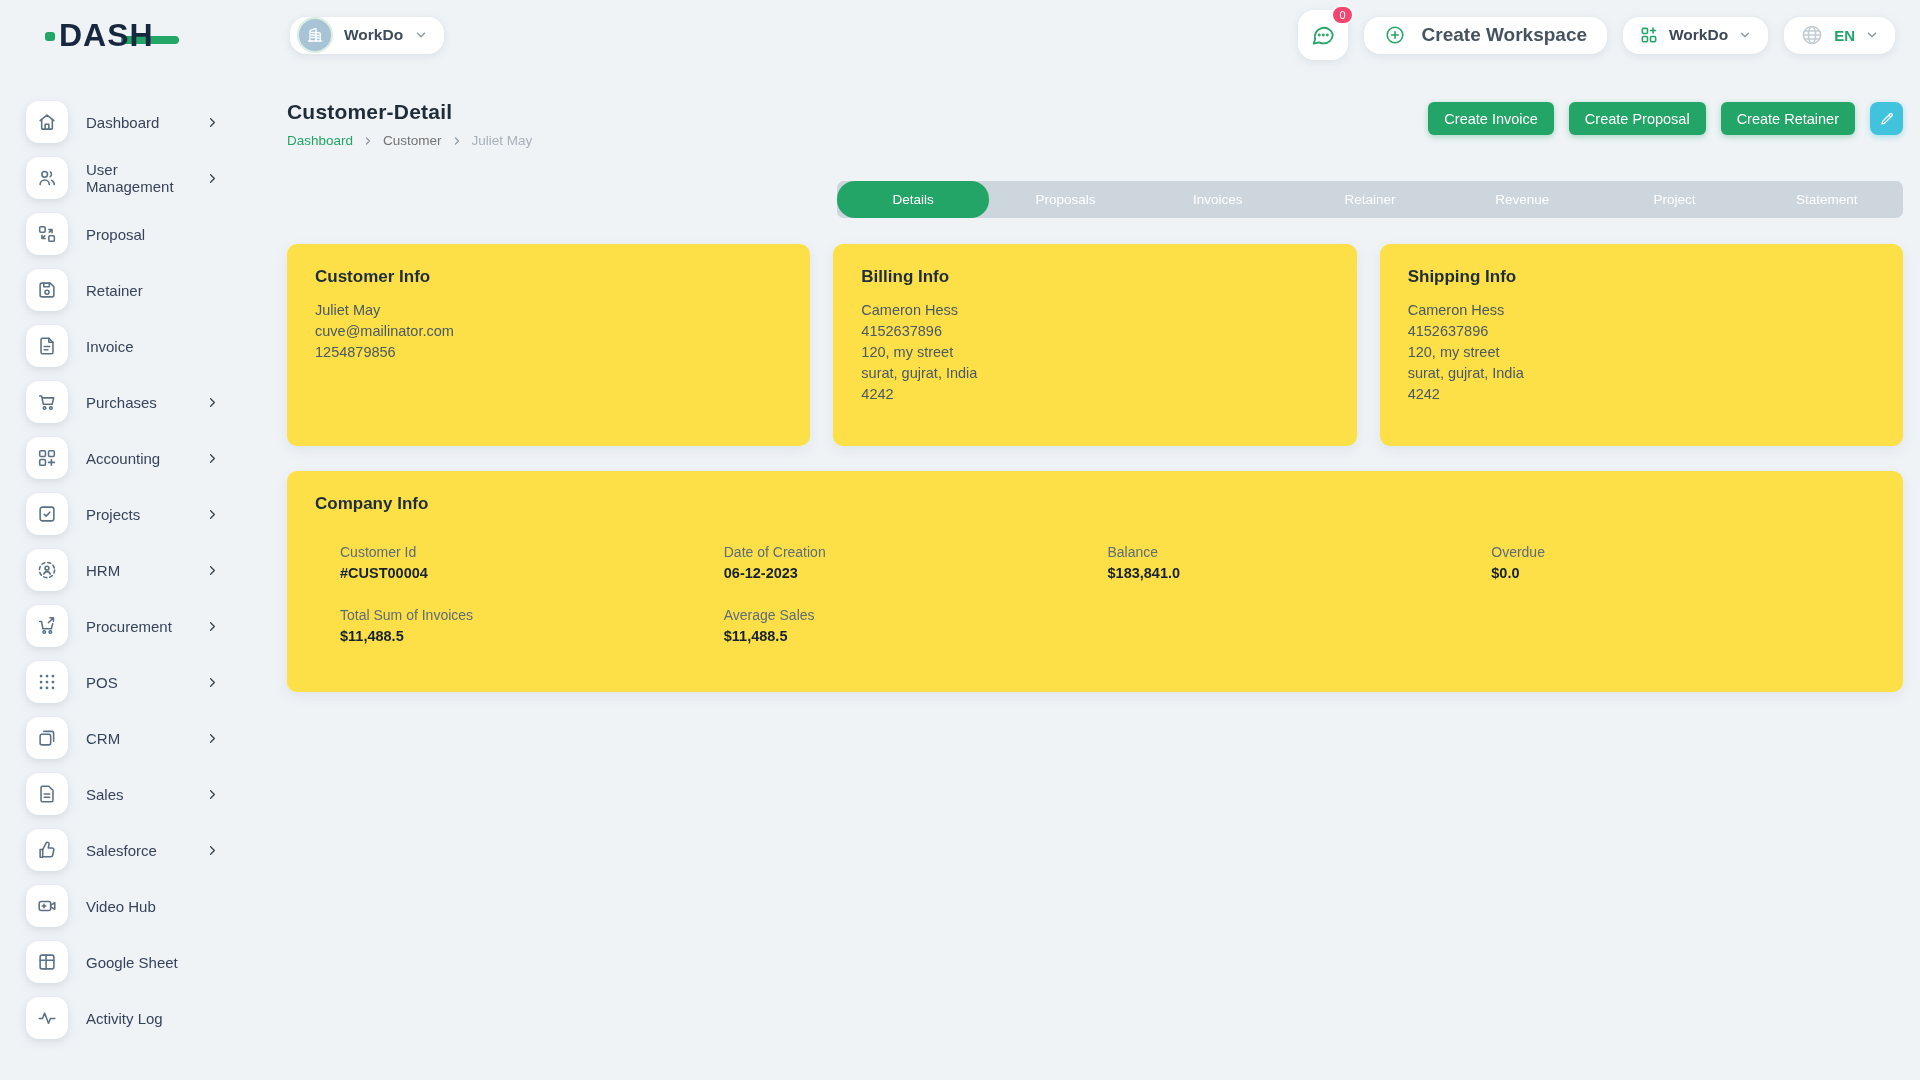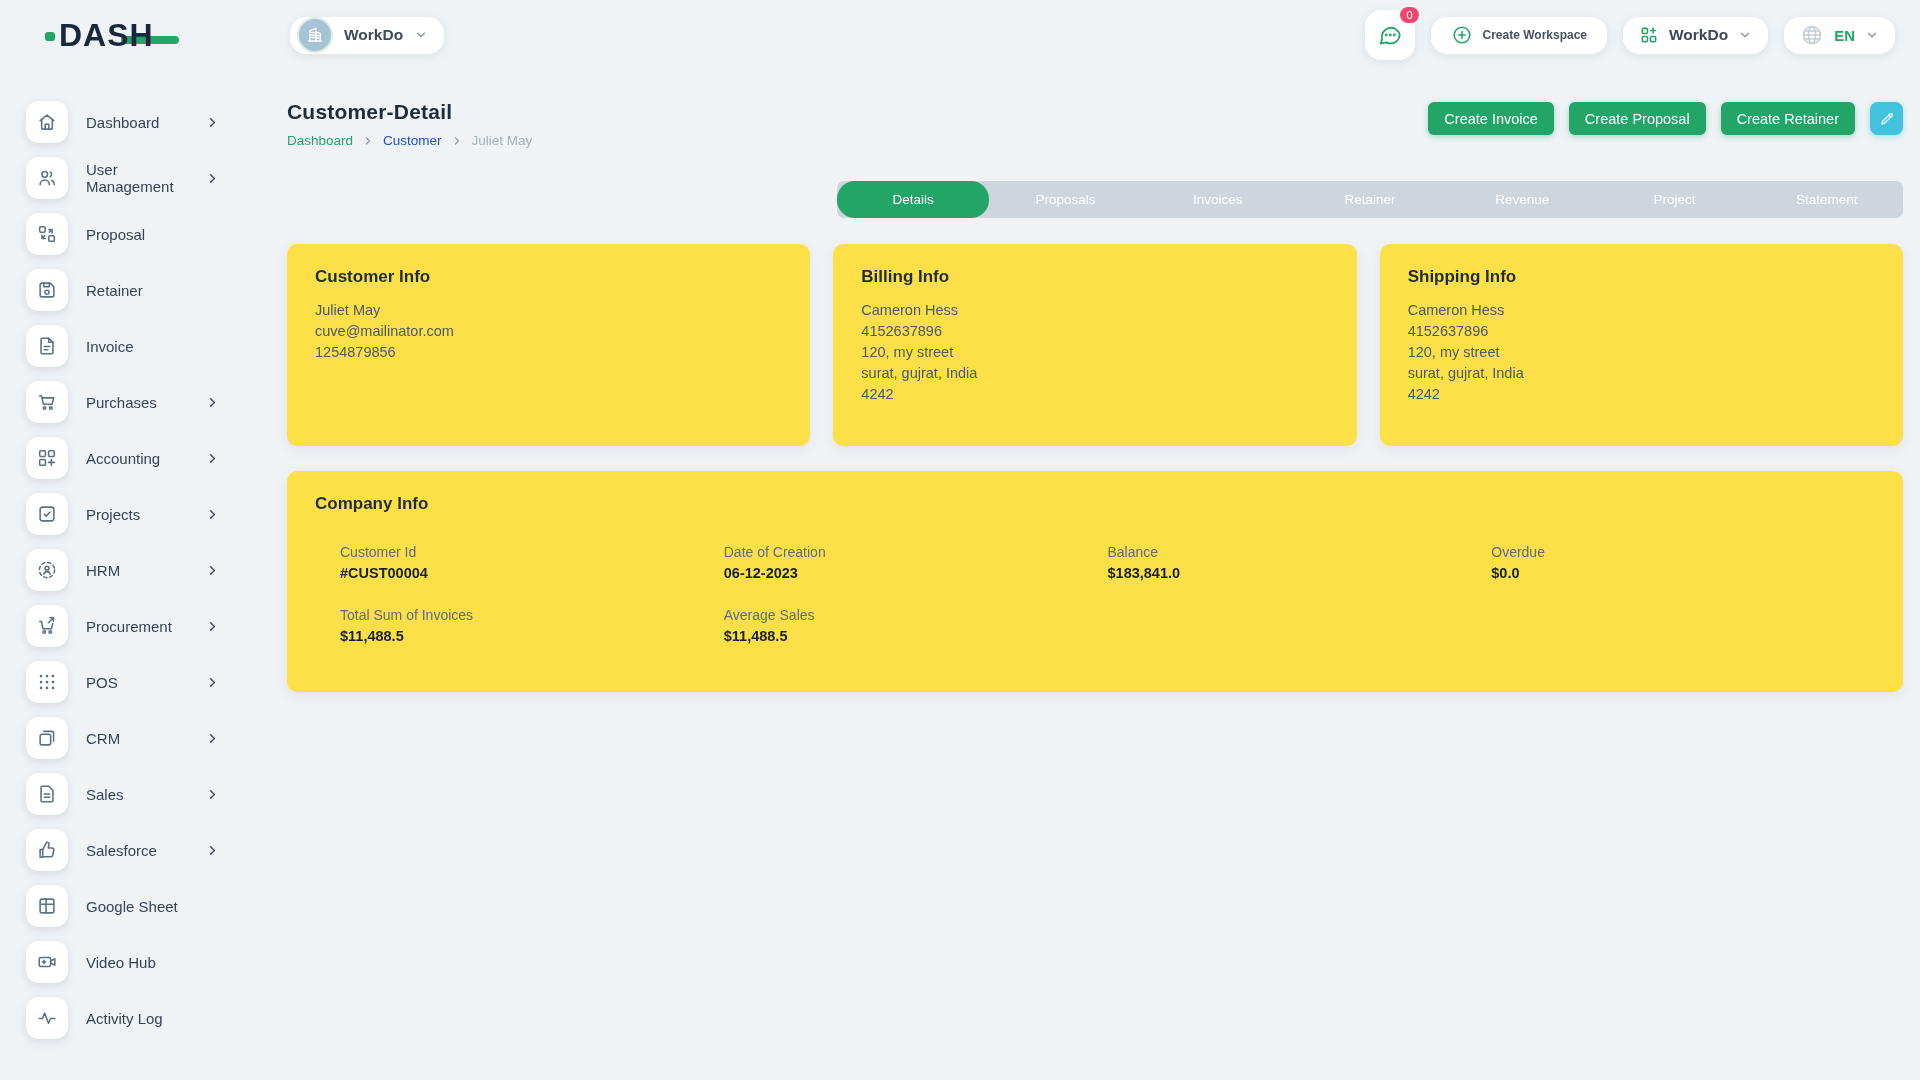--- a/index.html
+++ b/index.html
@@ -25,40 +25,40 @@
   .ws-avatar { width:36px; height:36px; border-radius:50%; background:#a9c3d6; border:2px solid #d8efe2;
     display:flex; align-items:center; justify-content:center; }
   .ws-label { font-size:15.5px; color:#3f4c5a; font-weight:600; }
 
   .header-spacer { flex:1; }
   .hdr-group { display:flex; align-items:center; gap:16px; }
   .chat-btn { width:50px; height:50px; border-radius:16px; justify-content:center; position:relative; cursor:pointer; }
   .chat-badge { position:absolute; top:-5px; right:-6px; min-width:20px; height:20px; border-radius:10px;
     background:var(--pink); color:#fff; font-size:11px; display:flex; align-items:center; justify-content:center;
     padding:0 6px; border:2px solid #fdfdfd; }
-  .cws-pill { padding:0 20px; gap:10px; font-size:12px; color:#45525f; font-weight:600; cursor:pointer;justify-content:space-between; }
+  .cws-pill { padding:0 20px; gap:16px; font-size:19px; color:#45525f; font-weight:600; cursor:pointer;justify-content:space-between; }
   .wd-pill { padding:0 16px; gap:10px; font-size:15.5px; color:#3c4856; font-weight:600; cursor:pointer; }
   .lang-pill { padding:0 16px; gap:10px; font-size:15px; font-weight:700; cursor:pointer; }
   .lang-label { color:var(--green); }
 
   
   .sidebar { position:fixed; left:0; top:70px; width:250px; height:1010px; overflow:hidden; padding:24px 0 0 26px; }
   .side-item { height:56px; display:flex; align-items:center; cursor:pointer; }
   .tile { width:42px; height:42px; border-radius:13px; background:#fff; color:var(--icon);
     box-shadow:0 3px 8px rgba(165,176,190,.35); display:flex; align-items:center; justify-content:center; flex:0 0 auto; }
   .side-label { margin-left:18px; font-size:15px; color:#36445a; }
   .side-chev { margin-left:auto; margin-right:30px; color:#3f4a57; display:flex; }
 
   
   .content { margin-left:250px; padding:30px 17px 0 37px; }
   .page-head { display:flex; justify-content:space-between; align-items:flex-start; }
   .page-title { font-size:21px; font-weight:700; color:var(--ink); letter-spacing:.2px; }
   .breadcrumb { display:flex; align-items:center; gap:9px; margin-top:9px; font-size:13.5px; }
   .bc-link { color:var(--green); cursor:pointer; }
-  .bc-mid { color:#1d4ed8; cursor:pointer; }
+  .bc-mid { color:#737373; cursor:pointer; }
   .bc-cur { color:var(--muted); }
   .bc-sep { color:#8d99a4; display:flex; }
 
   .actions { display:flex; gap:15px; align-items:center; margin-top:2px; }
   .btn { height:33px; border:none; border-radius:6px; background:var(--green); color:#fff;
     font-size:14.5px; font-family:inherit; padding:0 16px; cursor:pointer; box-shadow:0 2px 6px rgba(35,165,103,.35); }
   .btn-edit { width:33px; height:33px; border:none; border-radius:8px; background:var(--cyan); color:#fff;
     display:flex; align-items:center; justify-content:center; cursor:pointer; box-shadow:0 2px 6px rgba(65,195,221,.4); }
 
   .tabs { margin-top:33px; margin-left:auto; width:1066px; height:37px; background:var(--tabbar);
@@ -383,36 +383,36 @@
     <span class="side-chev">
         <svg width="15" height="15" viewBox="0 0 24 24" fill="none" stroke="currentColor" stroke-width="2.2" stroke-linecap="round" stroke-linejoin="round">
           <path d="M9 6l6 6-6 6"></path>
         </svg>
       </span>
   </div>
 
   <div class="side-item">
     <span class="tile">
       <svg width="22" height="22" viewBox="0 0 24 24" fill="none" stroke="currentColor" stroke-width="1.7" stroke-linecap="round" stroke-linejoin="round">
-        <rect x="4.5" y="4.5" width="15" height="15" rx="2"></rect>
-          <path d="M4.5 10h15M11 10v9.5M11 4.5V10"></path>
-      </svg>
-      </span>
-    <span class="side-label">Google Sheet</span>
-  </div>
-
-  <div class="side-item">
-    <span class="tile">
-      <svg width="22" height="22" viewBox="0 0 24 24" fill="none" stroke="currentColor" stroke-width="1.7" stroke-linecap="round" stroke-linejoin="round">
         <rect x="3.5" y="7" width="12.5" height="10" rx="2.2"></rect>
           <path d="M16 13l4.5 2.5v-7L16 11"></path>
           <path d="M8.7 10v4M6.7 12h4"></path>
       </svg>
       </span>
     <span class="side-label">Video Hub</span>
+  </div>
+
+  <div class="side-item">
+    <span class="tile">
+      <svg width="22" height="22" viewBox="0 0 24 24" fill="none" stroke="currentColor" stroke-width="1.7" stroke-linecap="round" stroke-linejoin="round">
+        <rect x="4.5" y="4.5" width="15" height="15" rx="2"></rect>
+          <path d="M4.5 10h15M11 10v9.5M11 4.5V10"></path>
+      </svg>
+      </span>
+    <span class="side-label">Google Sheet</span>
   </div>
 
   <div class="side-item">
     <span class="tile">
       <svg width="22" height="22" viewBox="0 0 24 24" fill="none" stroke="currentColor" stroke-width="1.7" stroke-linecap="round" stroke-linejoin="round">
         <path d="M3.5 12.5h3.6l2.3-5.8 4.2 11 2.3-5.2h4.6"></path>
       </svg>
       </span>
     <span class="side-label">Activity Log</span>
   </div>

